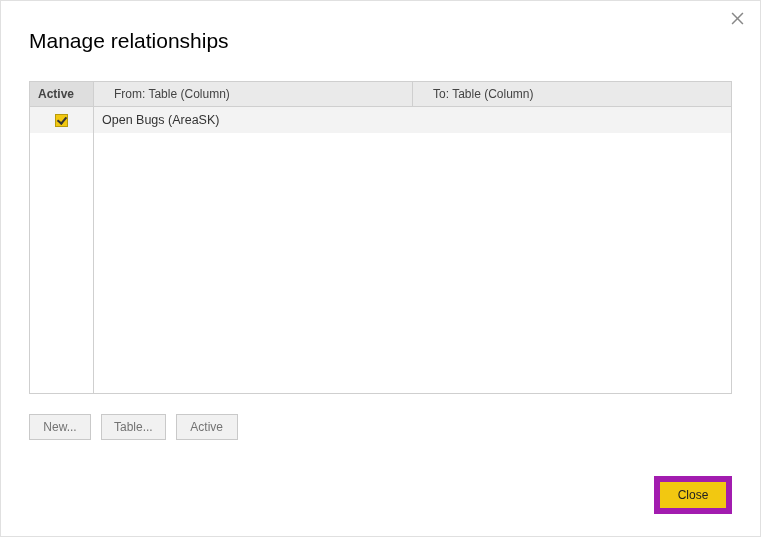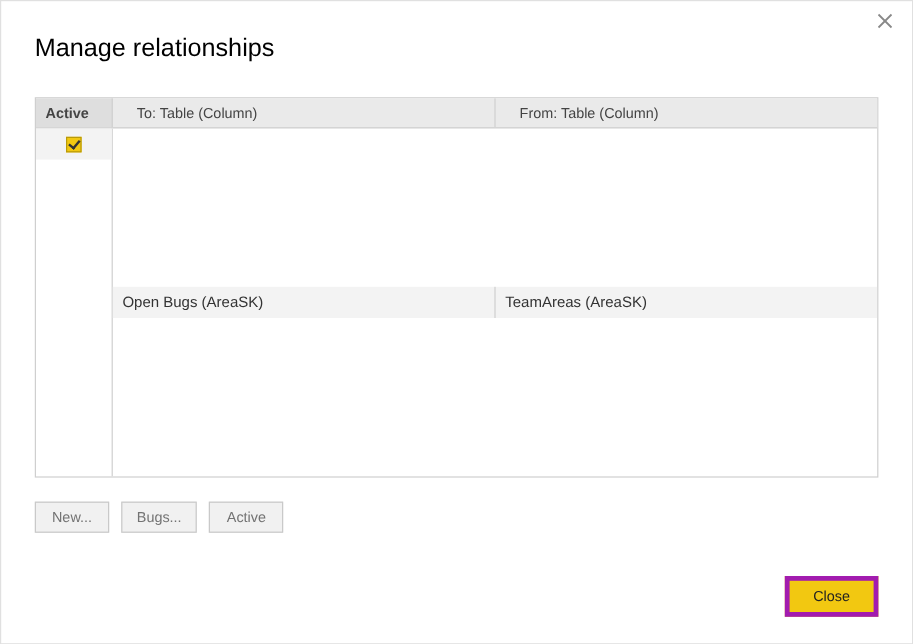--- a/index.html
+++ b/index.html
@@ -68,21 +68,20 @@
     }
     .body-col-active {
       width: 64px;
       flex: 0 0 64px;
       border-right: 1px solid #cfcfcf;
     }
     .body-col-rest {
       flex: 1;
       display: flex;
       flex-direction: column;
-      justify-content: center;
     }
     .td { padding: 5px 8px; border-right: 1px solid #cfcfcf; }
     .td .check {
       display: inline-block;
       width: 13px;
       height: 13px;
       background: #f2c811;
       border: 1px solid #b89a0b;
       position: relative;
       vertical-align: middle;
@@ -137,21 +136,21 @@
       cursor: pointer;
     }
     .buttons-right {
       margin-top: auto;
       display: flex;
       justify-content: flex-end;
       padding-top: 36px;
     }
     .btn-primary {
       background: #f2c811;
-      border: 4px solid #a21caf;
+      border: 6px solid #a21caf;
       color: #222;
       min-width: 78px;
       padding: 6px 14px;
     }
   </style>
 </head>
 <body>
 
 <div class="dialog">
 
@@ -160,41 +159,40 @@
         <line x1="1" y1="1" x2="11" y2="11" stroke="#888" stroke-width="1.4"></line>
         <line x1="11" y1="1" x2="1" y2="11" stroke="#888" stroke-width="1.4"></line>
       </svg>
   </div>
 
   <h1 class="title">Manage relationships</h1>
 
   <div class="table-wrap">
     <div class="thead">
       <div class="th col-active">Active</div>
+      <div class="th col-from">From: Table (Column)</div>
       <div class="th col-to">To: Table (Column)</div>
-      <div class="th col-from">From: Table (Column)</div>
     </div>
     <div class="tbody">
       <div class="body-col-active">
         <div class="row-active-cell td">
           <span class="check"></span>
         </div>
       </div>
       <div class="body-col-rest">
         <div class="row-line">
           <div class="cell">Open Bugs (AreaSK)</div>
-          <div class="cell">TeamAreas (AreaSK)</div>
         </div>
       </div>
     </div>
   </div>
 
   <div class="buttons-left">
     <button class="btn">New...</button>
-    <button class="btn">Bugs...</button>
+    <button class="btn">Table...</button>
     <button class="btn">Active</button>
   </div>
 
   <div class="buttons-right">
     <button class="btn btn-primary">Close</button>
   </div>
 
 </div>
 
 </body></html>

